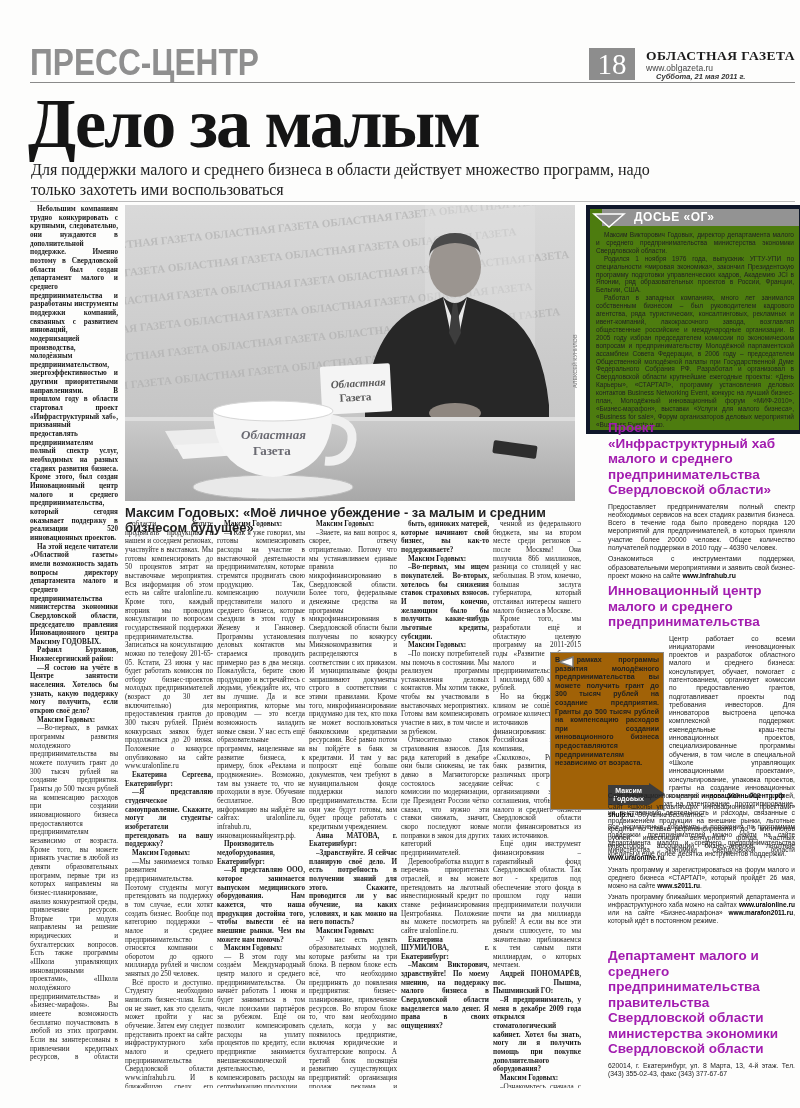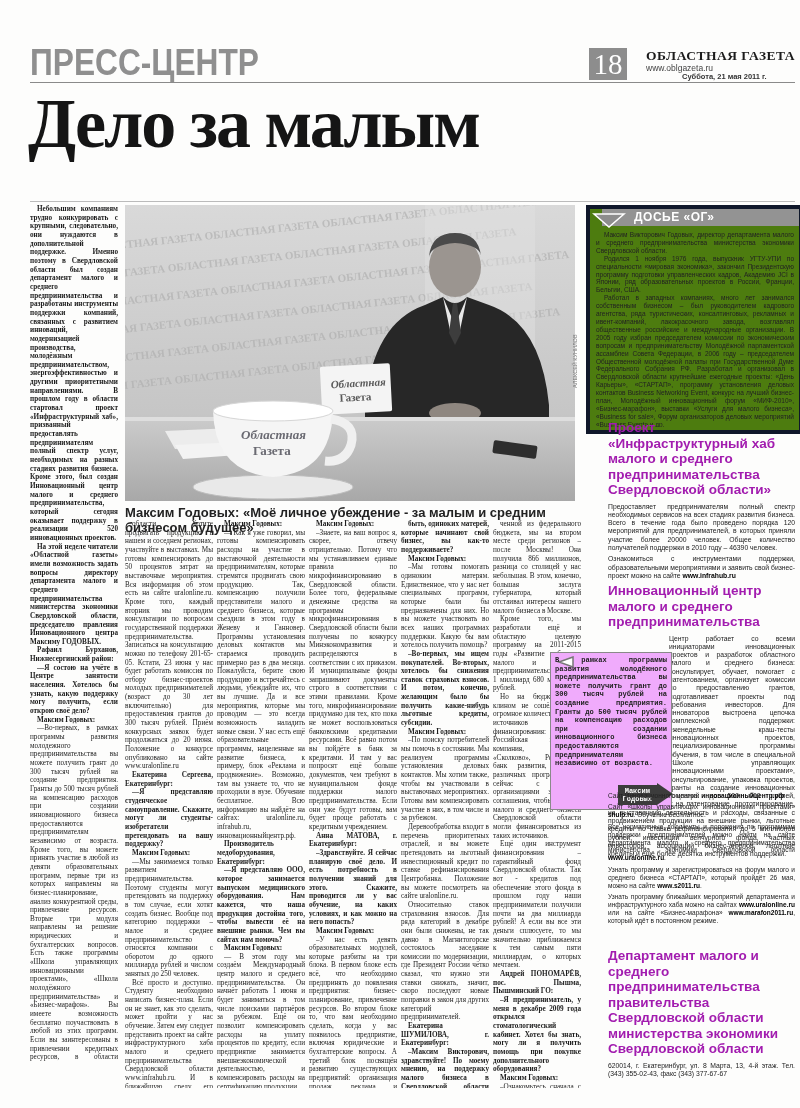--- a/index.html
+++ b/index.html
@@ -4,25 +4,25 @@
 <style>
   html,body{margin:0;padding:0;background:#e8e8e8;}
   .page{position:relative;width:800px;height:1108px;background:#fdfdfc;overflow:hidden;
         font-family:"Liberation Serif",serif;color:#1c1c1c;margin:0 auto;}
   
   .section-title{position:absolute;left:30px;top:42px;font-family:"Liberation Sans",sans-serif;
       font-weight:bold;font-size:36px;color:#8f8f8f;letter-spacing:0px;transform:scaleX(.88);transform-origin:left;}
   .contact{position:absolute;left:243px;top:47px;font-size:10.5px;line-height:12.5px;color:#333;}
   .contact b{color:#111;}
   .rule-top{position:absolute;left:30px;width:765px;top:82px;height:1px;background:#8a8a8a;}
-  .pagenum{position:absolute;left:589px;top:48px;width:38px;height:32px;background:#8d8d8d;
+  .pagenum{position:absolute;left:589px;top:48px;width:46px;height:32px;background:#8d8d8d;
       color:#fff;font-size:29px;line-height:32px;text-align:center;font-family:"Liberation Serif",serif;}
   .paper-name{position:absolute;left:646px;top:48px;font-size:13.5px;font-weight:bold;letter-spacing:.5px;}
   .paper-site{position:absolute;left:646px;top:63px;font-size:8.5px;font-family:"Liberation Sans",sans-serif;color:#444;}
-  .paper-date{position:absolute;left:682px;top:72px;font-size:7.5px;font-weight:bold;font-family:"Liberation Sans",sans-serif;color:#333;}
+  .paper-date{position:absolute;left:656px;top:72px;font-size:7.5px;font-weight:bold;font-family:"Liberation Sans",sans-serif;color:#333;font-style:italic;}
   
   .headline{position:absolute;left:28px;top:84px;font-size:70px;font-weight:bold;letter-spacing:-2px;color:#151515;}
   .subhead{position:absolute;left:31px;top:160px;width:640px;font-size:16px;line-height:20px;color:#222;}
   .rule-sub{position:absolute;left:30px;width:765px;top:201px;height:1px;background:#bbb;}
   
   .acol{position:absolute;width:88px;font-size:7.2px;line-height:8.65px;text-align:justify;overflow:hidden;}
   .acol .sp{text-indent:7px;}
   .acol .lead{font-weight:bold;}
   .acol .q{font-weight:bold;}
   .acol .name{font-weight:bold;}
@@ -54,21 +54,21 @@
   .sb-body .sp{margin:0 0 3px 0;}
   .sb-body b{color:#000;}
   #sb-project{left:608px;top:420px;width:187px;}
   #sb-center{left:608px;top:583px;width:187px;}
   #sb-links{left:608px;top:792px;width:187px;font-size:6.5px;line-height:7.9px;}
   #sb-links .sp{margin:0 0 3.5px 0;text-align:justify;}
   #sb-dept{left:608px;top:948px;width:187px;}
   .pq-spacer{float:left;width:60px;height:150px;margin:6px 5px 2px -4px;}
   
   .pullquote{position:absolute;left:550px;top:652px;width:112px;height:156px;border:1px solid #8a8a8a;
-      background:#f0abfc;font-family:Liberation Mono, monospace;padding-left:8px;}
+      background:#a16207;font-family:Liberation Sans, sans-serif;}
   .pq-text{position:absolute;left:4px;right:4px;top:3px;font-size:7.1px;line-height:8.6px;
       font-weight:bold;text-align:justify;color:#222;}
   .pq-arrow-tl{position:absolute;left:2px;top:2px;}
   .pq-attr{position:absolute;right:14px;bottom:4px;background:#3c3c3c;color:#fff;
       font-size:7px;font-weight:bold;line-height:8px;padding:2px 5px;text-align:center;}
   .pq-attr-arrow{position:absolute;right:-16px;bottom:0px;width:0;height:0;
       border-top:11px solid transparent;border-bottom:11px solid transparent;border-left:16px solid #3c3c3c;}
 </style>
 </head>
 <body>
@@ -76,20 +76,21 @@
 <div class="page">
 
   <div class="section-title">ПРЕСС-ЦЕНТР</div>
   <div class="pagenum">18</div>
   <div class="paper-name">ОБЛАСТНАЯ ГАЗЕТА</div>
   <div class="paper-site">www.oblgazeta.ru</div>
   <div class="paper-date">Суббота, 21 мая 2011 г.</div>
   <div class="rule-top"></div>
 
   <div class="headline">Дело за малым</div>
+  <div class="subhead">Для поддержки малого и среднего бизнеса в области действует множество программ, надо только захотеть ими воспользоваться</div>
   <div class="rule-sub"></div>
 
   <div class="photo">
     <svg width="450" height="296" viewBox="0 0 450 296">
       <defs>
         <linearGradient id="bgg" x1="0" y1="0" x2="0" y2="1">
           <stop offset="0" stop-color="#d9d9d9"></stop>
             <stop offset=".7" stop-color="#c6c6c6"></stop>
             <stop offset="1" stop-color="#b3b3b3"></stop>
         </linearGradient>
@@ -160,41 +161,40 @@
       <div class="sp q">Екатерина Сергеева, Екатеринбург:</div>
       <div class="sp q">—Я представляю студенческое самоуправление. Скажите, могут ли студенты-изобретатели претендовать на вашу поддержку?</div>
       <div class="sp name">Максим Годовых:</div>
       <div class="sp p">—Мы занимаемся только развитием предпринимательства. Поэтому студенты могут претендовать на поддержку в том случае, если хотят создать бизнес. Вообще под категорию поддержки – малое и среднее предпринимательство относятся компании с оборотом до одного миллиарда рублей и числом занятых до 250 человек.</div>
       <div class="sp p">Всё просто и доступно. Студенту необходимо написать бизнес-план. Если он не знает, как это сделать, может пройти у нас обучение. Затем ему следует представить проект на сайте инфраструктурного хаба малого и среднего предпринимательства Свердловской области www.infrahub.ru. И в ближайшую среду его пригласят на краш-тест инновационных проектов, где эксперты оценят его идеи и скажут, на какие инструменты поддержки он может претендовать. После этого студент может поучаствовать в конкурсе за гранты на создание нового инновационного предприятия и получить до 500 тысяч рублей.</div>
     </div>
   <div class="acol" id="col2">
       <div class="sp name">Максим Годовых:</div>
       <div class="sp p">— Как я уже говорил, мы готовы компенсировать расходы на участие в выставочной деятельности предпринимателям, которые стремятся продвигать свою продукцию. Так, компенсацию получили представители малого и среднего бизнеса, которые съездили в этом году в Женеву и Ганновер. Программы установления деловых контактов мы стараемся проводить примерно раз в два месяца. Пожалуйста, берите свою продукцию и встречайтесь с людьми, убеждайте их, что вы лучшие. Да и все мероприятия, которые мы проводим — это всегда возможность наладить новые связи. У нас есть ещё образовательные программы, нацеленные на развитие бизнеса, к примеру, блок «Реклама и продвижение». Возможно, там вы узнаете то, что не проходили в вузе. Обучение бесплатное. Всю информацию вы найдёте на сайтах: uralonline.ru, infrahub.ru, инновационныйцентр.рф.</div>
       <div class="sp q">Производитель медоборудования, Екатеринбург:</div>
-      <div class="sp q">—Я представляю ООО, которое занимается выпуском медицинского оборудования. Нам кажется, что наша продукция достойна того, чтобы вывести её на внешние рынки. Чем вы сайтах нам помочь?</div>
+      <div class="sp q">—Я представляю ООО, которое занимается выпуском медицинского оборудования. Нам кажется, что наша продукция достойна того, чтобы вывести её на внешние рынки. Чем вы можете нам помочь?</div>
       <div class="sp name">Максим Годовых:</div>
       <div class="sp p">— В этом году мы создаём Международный центр малого и среднего предпринимательства. Он начнёт работать 1 июня и будет заниматься в том числе поисками партнёров за рубежом. Ещё он позволит компенсировать расходы на уплату процентов по кредиту, если предприятие занимается внешнеэкономической деятельностью, и компенсировать расходы на сертификацию продукции.</div>
     </div>
   <div class="acol" id="col3">
       <div class="sp name">Максим Годовых:</div>
       <div class="sp p">–Знаете, на ваш вопрос я, скорее, отвечу отрицательно. Потому что мы устанавливаем единые правила по микрофинансированию в Свердловской области. Более того, федеральные денежные средства на программы микрофинансирования в Свердловской области были получены по конкурсу Минэкономразвития и распределяются в соответствии с их приказом. И муниципальные фонды запрашивают документы строго в соответствии с этими правилами. Кроме того, микрофинансирование придумано для тех, кто пока не может воспользоваться банковскими кредитными ресурсами. Всё равно потом вы пойдёте в банк за кредитами. И там у вас попросят ещё больше документов, чем требуют в муниципальном фонде поддержки малого предпринимательства. Если они уже будут готовы, вам будет проще работать с кредитным учреждением.</div>
       <div class="sp q">Анна МАТОВА, г. Екатеринбург:</div>
       <div class="sp q">–Здравствуйте. Я сейчас планирую своё дело. И есть потребность в получении знаний для этого. Скажите, проводится ли у вас обучение, на каких условиях, и как можно на него попасть?</div>
       <div class="sp name">Максим Годовых:</div>
       <div class="sp p">–У нас есть девять образовательных модулей, которые разбиты на три блока. В первом блоке есть всё, что необходимо предпринять до появления предприятия: бизнес-планирование, привлечение ресурсов. Во втором блоке то, что вам необходимо сделать, когда у вас появилось предприятие, включая юридические и бухгалтерские вопросы. А третий блок посвящён развитию существующих предприятий: организация продаж, реклама и продвижение и т.д.</div>
     </div>
   <div class="acol" id="col4">
       <div class="sp q">быть, одиноких матерей, которые начинают свой бизнес, вы как-то поддерживаете?</div>
       <div class="sp name">Максим Годовых:</div>
-      <div class="sp p">–Мы готовы помогать одиноким матерям. Единственное, что у нас нет специальных программ, которые были бы предназначены для них. Но вы можете участвовать во всех наших программах поддержки. Какую бы вам хотелось получить помощь?</div>
       <div class="sp q">–Во-первых, мы ищем покупателей. Во-вторых, хотелось бы снижения ставок страховых взносов. И потом, конечно, желающим было бы получить какие-нибудь льготные кредиты, субсидии.</div>
       <div class="sp name">Максим Годовых:</div>
       <div class="sp p">–По поиску потребителей мы помочь в состоянии. Мы реализуем программы установления деловых контактов. Мы хотим также, чтобы вы участвовали в выставочных мероприятиях. Готовы вам компенсировать участие в них, в том числе и за рубежом.</div>
+      <div class="sp p">Относительно ставок страхования взносов. Для ряда категорий в декабре они были снижены, не так давно в Магнитогорске состоялось заседание комиссии по модернизации, где Президент России чётко сказал, что нужно эти ставки снижать, значит, скоро последуют новые поправки в закон для других категорий предпринимателей.</div>
       <div class="sp p">Деревообработка входит в перечень приоритетных отраслей, и вы можете претендовать на льготный инвестиционный кредит по ставке рефинансирования Центробанка. Положение вы можете посмотреть на сайте uralonline.ru.</div>
-      <div class="sp p">Относительно ставок страхования взносов. Для ряда категорий в декабре они были снижены, не так давно в Магнитогорске состоялось заседание комиссии по модернизации, где Президент России чётко сказал, что нужно эти ставки снижать, значит, скоро последуют новые поправки в закон для других категорий предпринимателей.</div>
       <div class="sp q">Екатерина ШУМИЛОВА, г. Екатеринбург:</div>
       <div class="sp q">–Максим Викторович, здравствуйте! По моему мнению, на поддержку малого бизнеса в Свердловской области выделяется мало денег. Я права в своих ощущениях?</div>
     </div>
   <div class="acol" id="col5">
       <div class="sp p">ченной из федерального бюджета, мы на втором месте среди регионов – после Москвы! Она получила 866 миллионов, разница со столицей у нас небольшая. В этом, конечно, большая заслуга губернатора, который отстаивал интересы нашего малого бизнеса в Москве.</div>
       <div class="sp p">Кроме того, мы разработали ещё и областную целевую программу на 2011-2015 годы «Развитие субъектов малого и среднего предпринимательства» - на 1 миллиард 680 миллионов рублей.</div>
       <div class="sp p">Но на бюджете свет клином не сошёлся. Есть огромное количество других источников финансирования: Российская венчурная компания, Фонд «Сколково», Российский банк развития, десятки различных программ. Мы сейчас с этими организациями заключаем соглашения, чтобы проекты малого и среднего бизнеса Свердловской области могли финансироваться из таких источников.</div>
       <div class="sp p">Ещё один инструмент финансирования – гарантийный фонд Свердловской области. Так вот - кредитов под обеспечение этого фонда в прошлом году наши предприниматели получили почти на два миллиарда рублей! А если вы все эти деньги сплюсуете, то мы значительно приближаемся к тем самым пяти миллиардам, о которых мечтаем.</div>
       <div class="sp q">Андрей ПОНОМАРЁВ, пос. Пышма, Пышминский ГО:</div>
       <div class="sp q">–Я предприниматель, у меня в декабре 2009 года открылся стоматологический кабинет. Хотел бы знать, могу ли я получить помощь при покупке дополнительного оборудования?</div>

